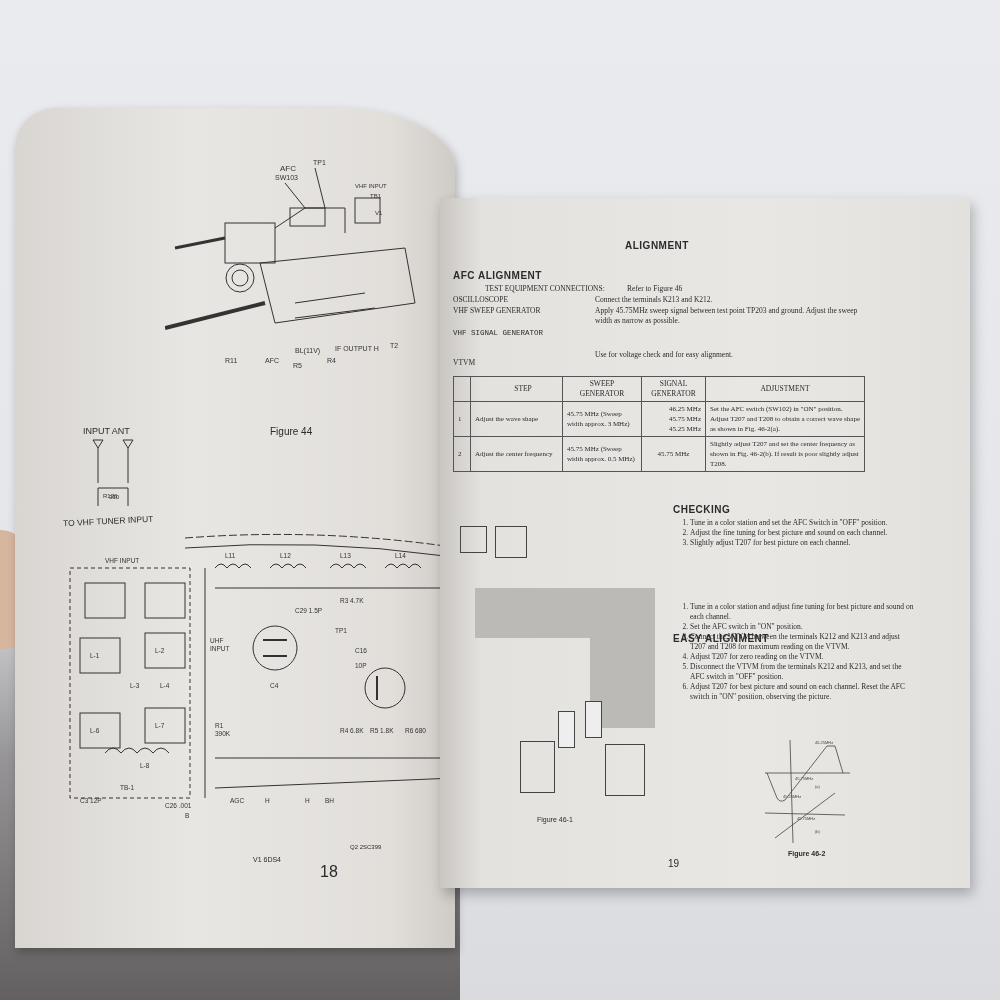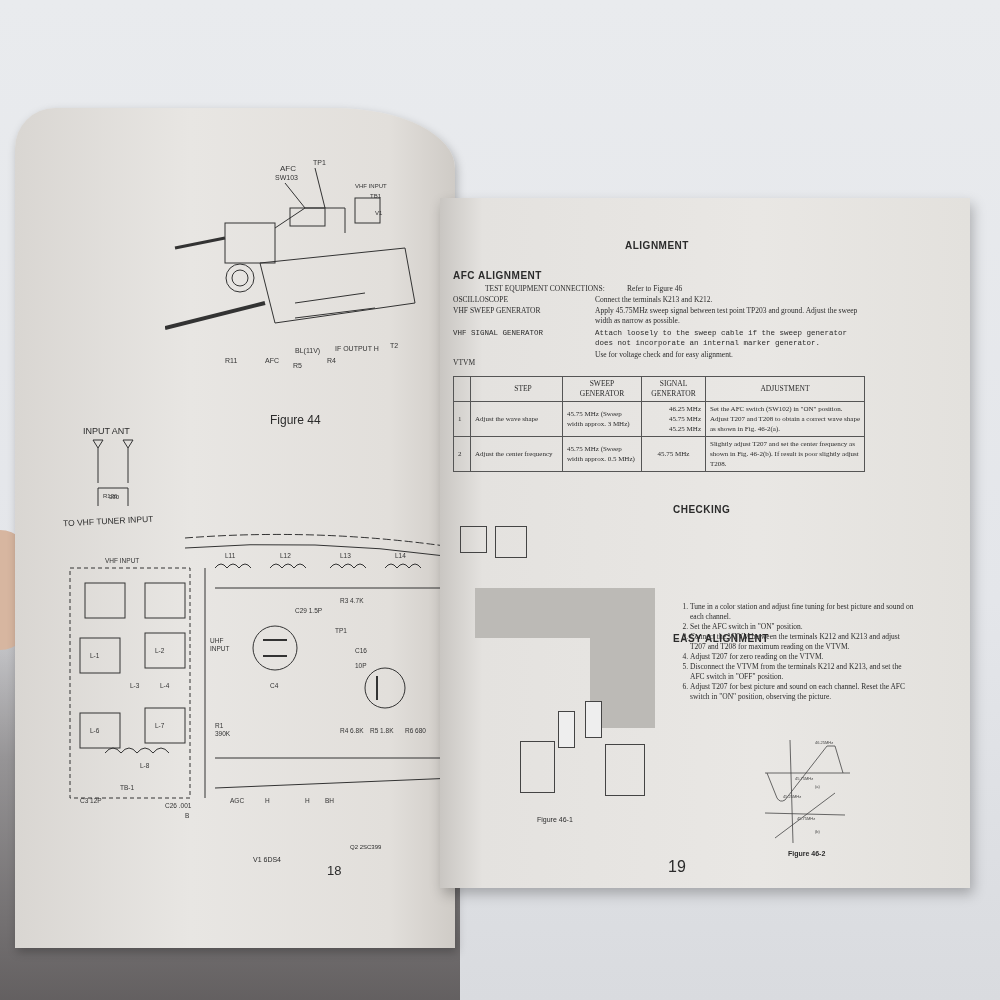--- a/index.html
+++ b/index.html
@@ -60,21 +60,21 @@
     <text x="205" y="45" font-size="6" fill="#333" font-family="Liberation Sans, sans-serif">TB1</text>
     <text x="210" y="62" font-size="6" fill="#333" font-family="Liberation Sans, sans-serif">V1</text>
     <text x="60" y="210" font-size="7" fill="#333" font-family="Liberation Sans, sans-serif">R11</text>
     <text x="100" y="210" font-size="7" fill="#333" font-family="Liberation Sans, sans-serif">AFC</text>
     <text x="130" y="200" font-size="7" fill="#333" font-family="Liberation Sans, sans-serif">BL(11V)</text>
     <text x="128" y="215" font-size="7" fill="#333" font-family="Liberation Sans, sans-serif">R5</text>
     <text x="162" y="210" font-size="7" fill="#333" font-family="Liberation Sans, sans-serif">R4</text>
     <text x="170" y="198" font-size="7" fill="#333" font-family="Liberation Sans, sans-serif">IF OUTPUT H</text>
     <text x="225" y="195" font-size="7" fill="#333" font-family="Liberation Sans, sans-serif">T2</text>
   </svg>
-  <div class="abs sans" style="left:255px;top:305px;font-size:12px;">Figure 44</div>
+  <div class="abs sans" style="left:255px;top:318px;font-size:10px;">Figure 44</div>
 
   <div class="abs sans" style="left:68px;top:318px;font-size:9px;">INPUT ANT</div>
   <svg class="abs" style="left:68px;top:330px;" width="60" height="70">
     <g stroke="#333" fill="none" stroke-width="1">
       <path d="M10 2 L20 2 L15 10 Z"></path>
         <path d="M40 2 L50 2 L45 10 Z"></path>
       <line x1="15" y1="10" x2="15" y2="45"></line>
         <line x1="45" y1="10" x2="45" y2="45"></line>
       <line x1="15" y1="50" x2="45" y2="50"></line>
       <line x1="15" y1="50" x2="15" y2="68"></line>
@@ -142,21 +142,21 @@
         <text x="200" y="275">H</text>
       <text x="240" y="275">H</text>
         <text x="260" y="275">BH</text>
       <text x="120" y="290">B</text>
       <text x="15" y="275">C3 12P</text>
         <text x="100" y="280">C26 .001</text>
     </g>
   </svg>
   <div class="abs sans" style="left:238px;top:748px;font-size:7px;">V1 6DS4</div>
   <div class="abs sans" style="left:335px;top:736px;font-size:6px;">Q2 2SC399</div>
-  <div class="abs sans" style="left:312px;top:755px;font-size:13px;">18</div>
+  <div class="abs sans" style="left:305px;top:755px;font-size:16px;">18</div>
 </div>
 
 <div class="page-right">
   <div class="abs title" style="left:185px;top:42px;">ALIGNMENT</div>
   <div class="abs title" style="left:13px;top:72px;">AFC ALIGNMENT</div>
 
   <div class="abs sm" style="left:13px;top:86px;width:500px;">
     <div style="position:relative;height:11px;margin-left:32px;">
       <span>TEST EQUIPMENT CONNECTIONS:</span>
       <span style="position:absolute;left:142px;">Refer to Figure 46</span>
@@ -164,21 +164,20 @@
     <div style="position:relative;height:11px;">
       <span>OSCILLOSCOPE</span>
       <span style="position:absolute;left:142px;">Connect the terminals K213 and K212.</span>
     </div>
     <div style="position:relative;height:22px;">
       <span>VHF SWEEP GENERATOR</span>
       <span style="position:absolute;left:142px;width:270px;">Apply 45.75MHz sweep signal between test point TP203 and ground. Adjust the sweep width as narrow as possible.</span>
     </div>
     <div style="position:relative;height:22px;font-family:Liberation Mono, monospace;">
       <span>VHF SIGNAL GENERATOR</span>
-      <span style="position:absolute;left:142px;width:270px;">Attach loosely to the sweep cable if the sweep generator does not incorporate an internal marker generator.</span>
     </div>
     <div style="position:relative;height:14px;">
       <span style="position:absolute;top:8px;">VTVM</span>
       <span style="position:absolute;left:142px;">Use for voltage check and for easy alignment.</span>
     </div>
   </div>
 
   <table class="align abs" style="left:13px;top:178px;width:412px;">
     <tbody>
         <tr>
@@ -213,20 +212,25 @@
     <div class="pcb" style="left:20px;top:72px;width:180px;height:50px;"></div>
     <div class="pcb" style="left:135px;top:122px;width:65px;height:90px;"></div>
     <div class="abs" style="left:103px;top:195px;width:15px;height:35px;border:1px solid #444;background:#eee;font-size:4px;"></div>
     <div class="abs" style="left:130px;top:185px;width:15px;height:35px;border:1px solid #444;background:#eee;"></div>
     <div class="abs" style="left:65px;top:225px;width:33px;height:50px;border:1px solid #444;"></div>
     <div class="abs" style="left:150px;top:228px;width:38px;height:50px;border:1px solid #444;"></div>
     <div class="abs sans" style="left:82px;top:300px;font-size:7px;">Figure 46-1</div>
   </div>
 
   <div class="abs title" style="left:233px;top:306px;">CHECKING</div>
+  <ol class="abs sm" style="left:236px;top:320px;width:225px;">
+    <li>Tune in a color station and set the AFC Switch in "OFF" position.</li>
+    <li>Adjust the fine tuning for best picture and sound on each channel.</li>
+    <li>Slightly adjust T207 for best picture on each channel.</li>
+  </ol>
 
   <div class="abs title" style="left:233px;top:390px;margin-top:45px;">EASY ALIGNMENT</div>
   <ol class="abs sm" style="left:236px;top:404px;width:225px;">
     <li>Tune in a color station and adjust fine tuning for best picture and sound on each channel.</li>
     <li>Set the AFC switch in "ON" position.</li>
     <li>Connect the VTVM between the terminals K212 and K213 and adjust T207 and T208 for maximum reading on the VTVM.</li>
     <li>Adjust T207 for zero reading on the VTVM.</li>
     <li>Disconnect the VTVM from the terminals K212 and K213, and set the AFC switch in "OFF" position.</li>
     <li>Adjust T207 for best picture and sound on each channel.  Reset the AFC switch in "ON" position, observing the picture.</li>
   </ol>
@@ -243,14 +247,14 @@
       <text x="60" y="6">46.25MHz</text>
       <text x="40" y="42">45.75MHz</text>
       <text x="28" y="60">45.25MHz</text>
       <text x="60" y="50">(a)</text>
       <text x="42" y="82">45.75MHz</text>
       <text x="60" y="95">(b)</text>
     </g>
   </svg>
   <div class="abs sans" style="left:348px;top:652px;font-size:7px;font-weight:bold;">Figure 46-2</div>
 
-  <div class="abs sans" style="left:228px;top:660px;font-size:16px;">19</div>
+  <div class="abs sans" style="left:228px;top:660px;font-size:10px;">19</div>
 </div>
 
 </body></html>

